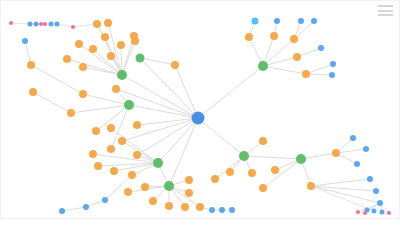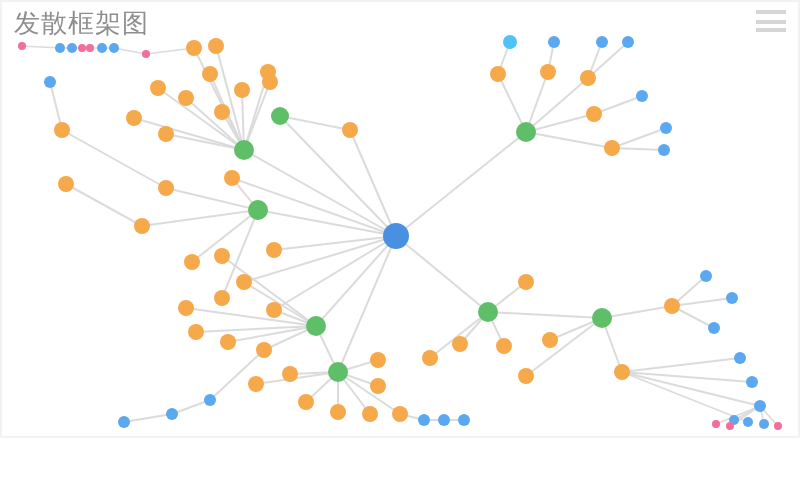--- a/index.html
+++ b/index.html
@@ -45,21 +45,20 @@
   }
   .edge{stroke:#d9d9d9;stroke-width:1;fill:none;stroke-opacity:.95;}
   .edge.thin{stroke-width:.8;}
   .node{cursor:pointer;}
 </style>
 </head>
 <body>
 
 <div id="app">
 
-  <div id="chart-title">发散框架图</div>
 
   <div id="toolbox">
     <span></span>
     <span></span>
     <span></span>
   </div>
 
   <svg id="graph" viewBox="0 0 400 219">
     <g id="edge-layer">
         <line x1="197" y1="117" x2="121" y2="74" class="edge"></line>

